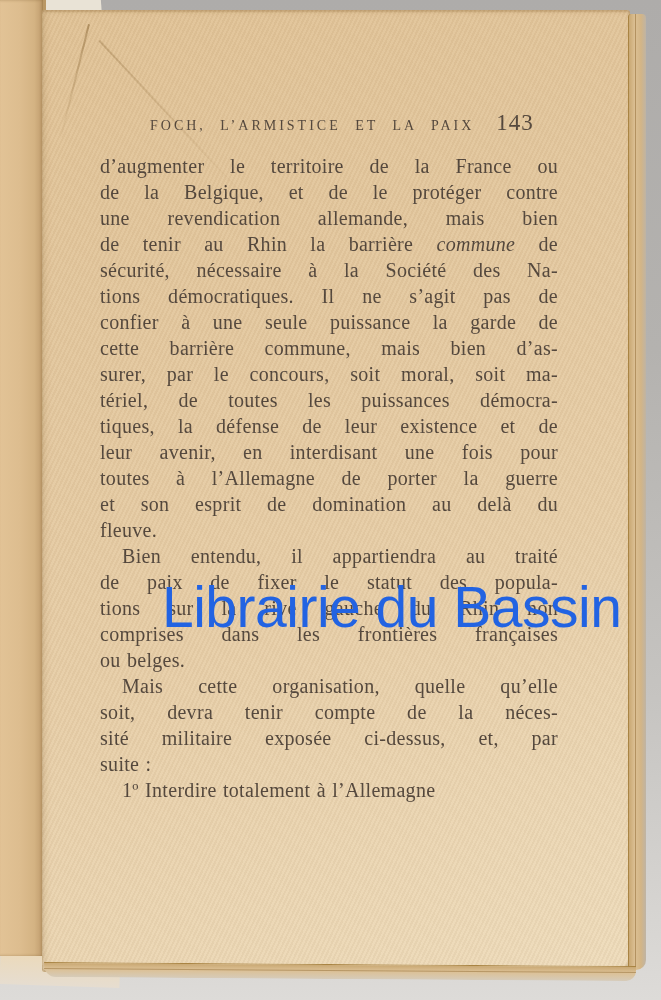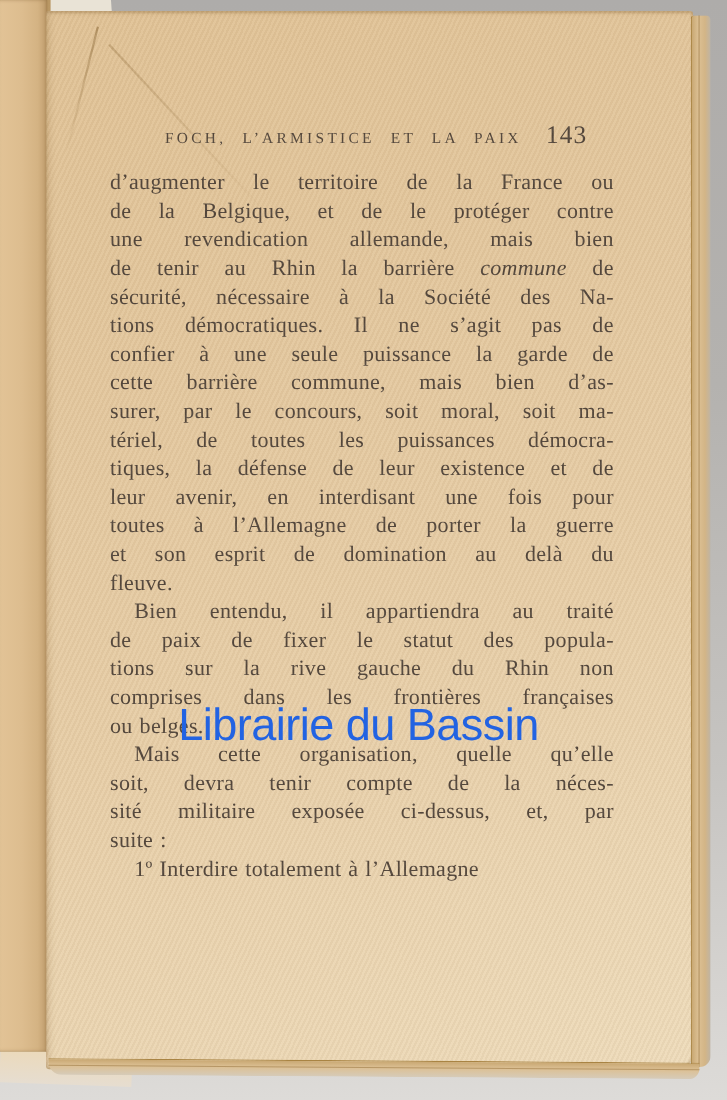--- a/index.html
+++ b/index.html
@@ -85,23 +85,23 @@
   .lines{margin-top:13px;font-size:20px;line-height:26px;}
   .line{
     text-align:justify;text-align-last:justify;-moz-text-align-last:justify;
     word-spacing:1px;letter-spacing:.3px;white-space:normal;
   }
   .line.end{text-align-last:left;-moz-text-align-last:left;}
   .line.indent{text-indent:22px;}
   .line .it{font-style:italic;}
   
   .watermark{
-    position:absolute;left:162px;top:636px;
+    position:absolute;left:162px;top:574px;
     font-family:"Liberation Sans", sans-serif;
-    font-size:41px;font-weight:400;letter-spacing:-.5px;white-space:nowrap;text-align:center;
+    font-size:57px;font-weight:400;letter-spacing:-.5px;white-space:nowrap;text-align:center;
   }
 </style>
 </head>
 <body>
 
 <div class="photo">
   <div class="under-sliver-top"></div>
   <div class="under-sliver-bottom"></div>
   <div class="cover-left"></div>
 

